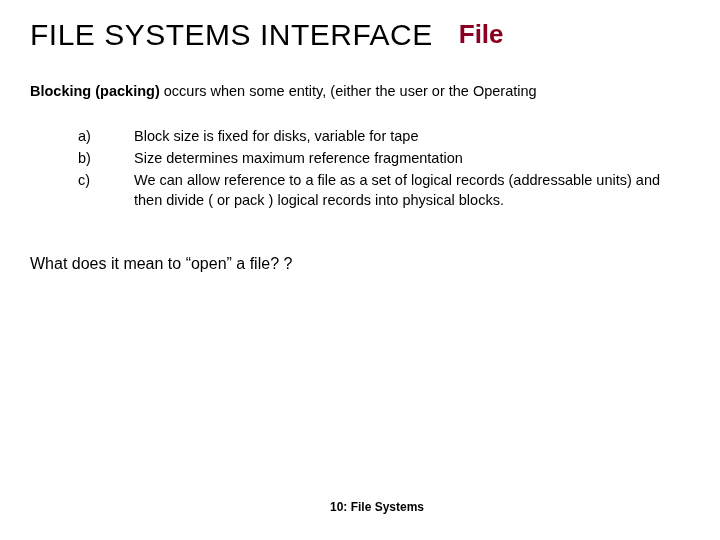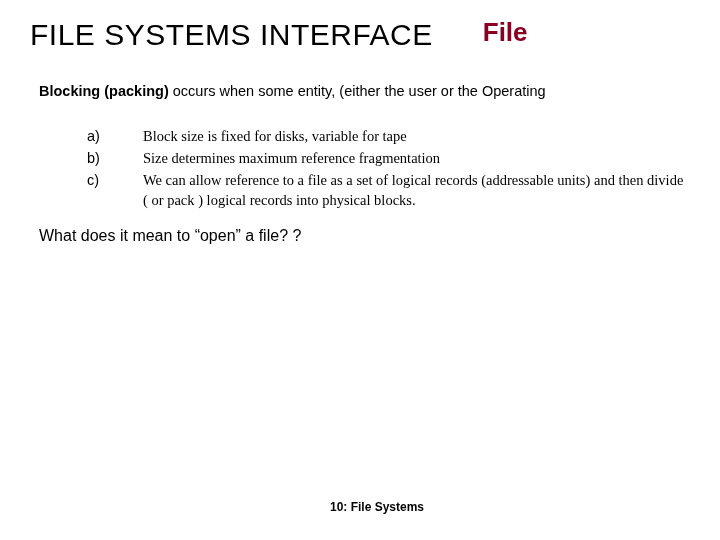--- a/index.html
+++ b/index.html
@@ -6,41 +6,41 @@
     body {
       width: 720px;
       height: 540px;
       background: #ffffff;
       font-family: Arial, Helvetica, sans-serif;
       position: relative;
       overflow: hidden;
     }
     .header {
       display: flex;
-      align-items: flex-start;
+      align-items: center;
       padding: 18px 30px 0 30px;
-      gap: 32px;
+      gap: 8px;
     }
     .title-main {
       font-size: 30px;
       font-weight: normal;
       color: #000;
       white-space: nowrap;
       letter-spacing: 0.5px;
     }
     .title-side {
       font-size: 26px;
       font-weight: bold;
       color: #8b0020;
       text-align: center;
       line-height: 1.15;
       margin-left: 18px;
     }
     .content {
-      padding: 30px 30px 0 39px;
+      padding: 30px 30px 0 30px;
     }
     .para {
       font-size: 14.5px;
       color: #000;
       line-height: 1.35;
       text-align: justify;
     }
     .para .bold { font-weight: bold; }
     .para-indent2 {
       padding-left: 48px;
@@ -55,24 +55,23 @@
       font-size: 14.5px;
       line-height: 1.4;
       margin-bottom: 2px;
     }
     .list-marker {
       width: 56px;
       flex-shrink: 0;
     }
     .list-text {
       flex: 1;
-      font-family: Liberation Serif, serif;
     }
     .question {
-      margin-top: 16px;
+      margin-top: 44px;
       font-size: 16px;
       color: #000;
     }
     .footer {
       position: absolute;
       bottom: 26px;
       left: 17px;
       width: 100%;
       text-align: center;
       font-size: 12px;

